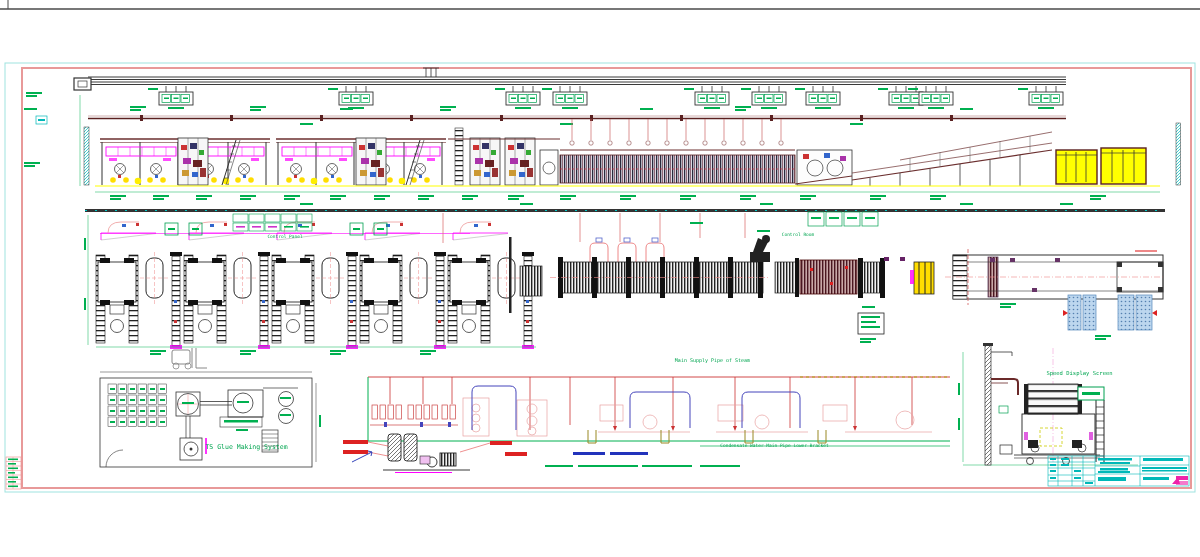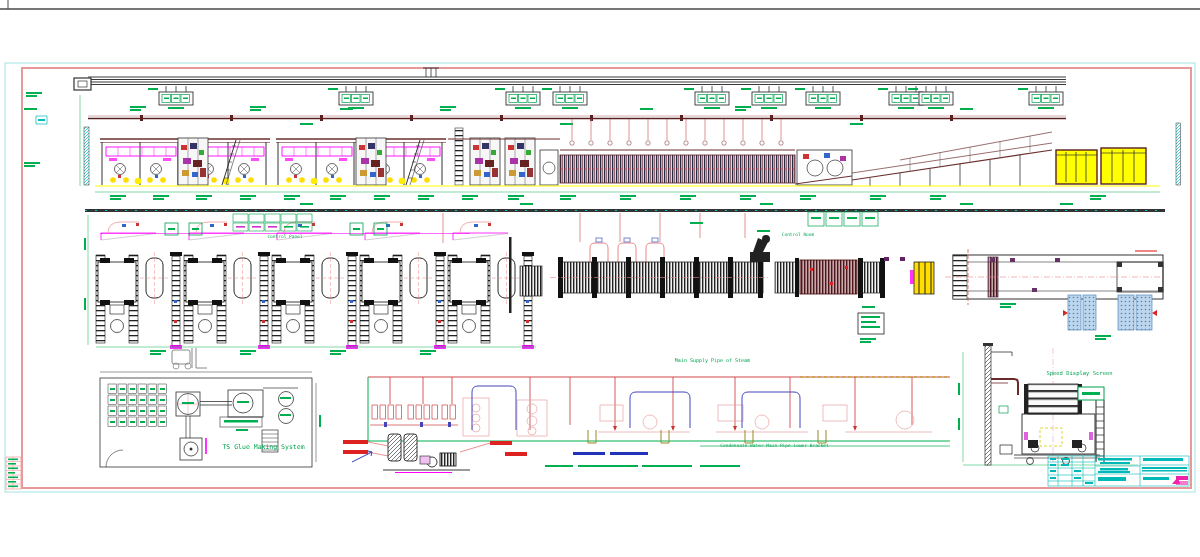--- a/index.html
+++ b/index.html
@@ -805,20 +805,20 @@
       <rect x="1143" y="477" width="26" height="3"></rect>
     </g>
     <g stroke="none">
       <path d="M1172,484 l6,-7 l2,7 z" fill="#ee22aa"></path>
       <rect x="1176" y="476" width="12" height="4" fill="#ee22aa"></rect>
       <rect x="1176" y="481" width="12" height="4" fill="#ee22aa" opacity="0.6"></rect>
     </g>
   </g>
 </svg>
 
-<div class="lbl" style="left:216px;top:444px;width:95px;font-size:6.5px">TS Glue Making System</div>
+<div class="lbl" style="left:199px;top:444px;width:95px;font-size:6.5px">TS Glue Making System</div>
 <div class="lbl" style="left:1042px;top:370px;width:75px;font-size:5.5px">Speed Display Screen</div>
 <div class="lbl" style="left:660px;top:358px;width:105px;font-size:5px">Main Supply Pipe of Steam</div>
 <div class="lbl" style="left:712px;top:444px;width:125px;font-size:4.5px">Condensate Water Main Pipe Lower Bracket</div>
 <div class="lbl" style="left:250px;top:235px;width:70px;font-size:4.5px">Control Panel</div>
 <div class="lbl" style="left:768px;top:233px;width:60px;font-size:4.5px">Control Room</div>
 
 </div>
 
 </body></html>

